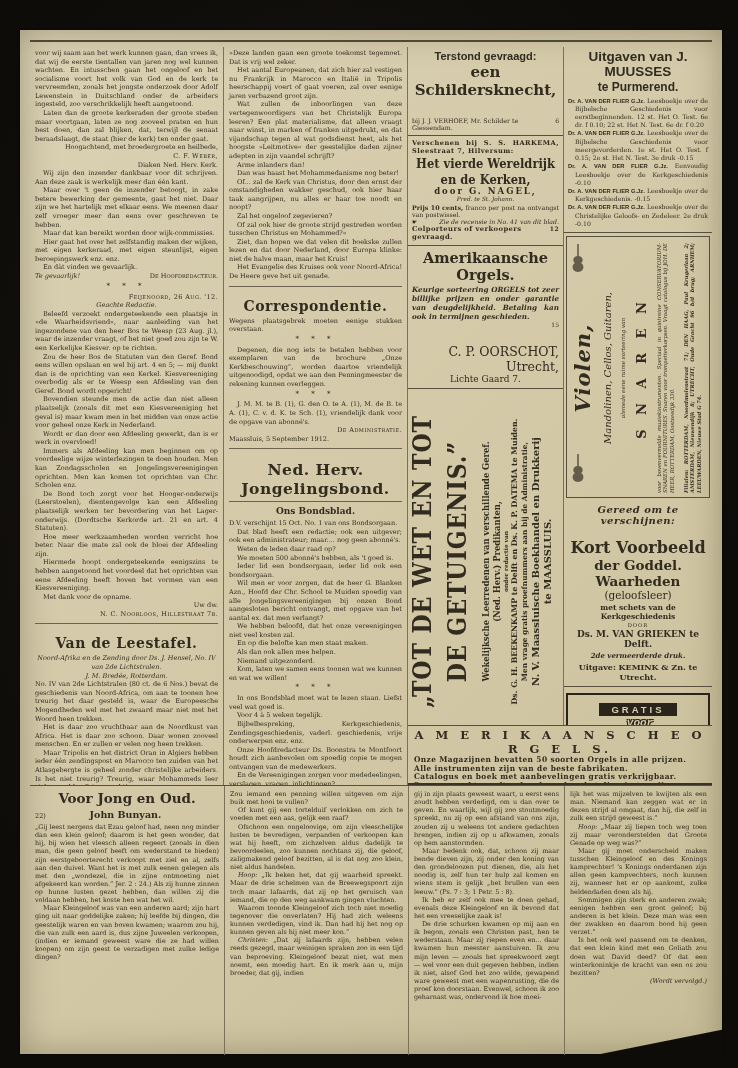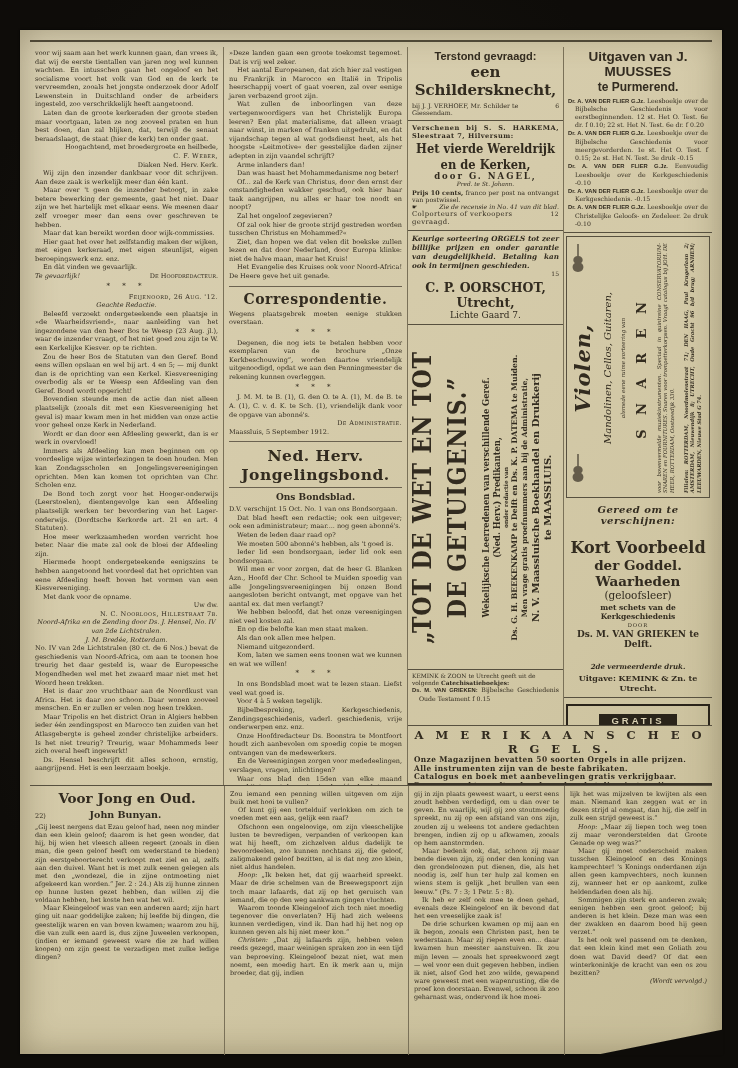--- a/index.html
+++ b/index.html
@@ -33,56 +33,56 @@
   .sc { font-variant:small-caps; letter-spacing:.4px; }
   .ast { text-align:center; letter-spacing:5px; text-indent:0; line-height:1.7; font-size:7px; }
   .sigline { display:flex; justify-content:space-between; text-indent:0; font-variant:small-caps; }
   .sigline b { font-weight:normal; font-style:italic; font-variant:normal; }
   .p b { font-style:italic; font-weight:normal; }
   .entry { text-indent:-7px; padding-left:7px; text-align:justify; font-size:6.2px; line-height:1.3; }
   .entry b { font-style:normal; font-weight:bold; font-family:"Liberation Sans",sans-serif; font-size:5.8px; }
 
   
   .head { font-size:14px; font-weight:bold; text-align:center; letter-spacing:.5px;
-    border-top:1px solid #6b6250; margin:5px 0 3px; padding-top:4px; }
+    border-top:1px solid #6b6250; margin:5px 0 3px; padding-top:11px; }
   .head.big { font-size:15.5px; border-bottom:1px solid #6b6250; padding-bottom:3px; margin-bottom:4px; }
   .subhead { font-size:9px; font-weight:bold; text-align:center; margin:2px 0 3px; }
 
   
   .bottomrow { display:grid; grid-template-columns:194px 184px 156px 148px; height:270px;
     border-top:1px solid #57503f; overflow:hidden; }
   .bcol { padding:4px 5px 0; overflow:hidden; }
   .bcol + .bcol { border-left:1px solid #7a7158; }
   .feat-head { font-size:13.5px; font-weight:bold; text-align:center; margin-bottom:3px; }
   .feat-sub { display:flex; align-items:baseline; margin-bottom:3px; }
   .feat-no { font-size:6.5px; }
   .feat-title { flex:1; text-align:center; font-weight:bold; font-size:9.5px; margin-right:14px; }
 
   
   .ad { border-bottom:1px solid #57503f; padding:3px 4px 4px; overflow:hidden; }
   .numline { display:flex; justify-content:space-between; font-size:6.3px; text-indent:0; }
   .numline .no { font-size:6px; }
 
   .ad-s1 { font-family:"Liberation Sans",sans-serif; font-weight:bold; font-size:11px; text-align:center; }
-  .ad-s2 { font-weight:bold; font-size:15px; text-align:center; margin:1px 0 3px; }
+  .ad-s2 { font-weight:bold; font-size:15px; text-align:center; margin:1px 0 18px; }
 
   .ad-w-int { font-size:6.6px; text-align:justify; }
   .ad-w-int b { font-weight:bold; letter-spacing:.5px; }
   .ad-w-title { font-weight:bold; font-size:11.5px; text-align:center; margin:2px 0 1px; transform:scaleY(1.15); }
   .ad-w-door { font-weight:bold; font-size:8.5px; letter-spacing:2px; text-align:center; }
   .ad-w-pred { font-size:5.8px; font-style:italic; text-align:center; margin-bottom:2px; }
   .ad-w-prijs { font-size:6.3px; text-align:justify; }
   .ad-w-prijs b { font-weight:bold; }
   .ad-w-rec { font-size:6.2px; font-style:italic; text-align:right; }
   .hand { font-family:"DejaVu Sans",sans-serif; font-style:normal; float:left; }
-  .ad-w-colp { font-weight:normal; font-size:6.8px; letter-spacing:.4px; }
+  .ad-w-colp { font-weight:bold; font-size:6.8px; letter-spacing:.4px; }
 
   .ad-o-title { font-weight:bold; font-size:14.5px; text-align:center; margin-bottom:2px; }
   .ad-o-body { font-size:7.2px; font-style:italic; font-weight:bold; text-align:justify; line-height:1.25; }
-  .ad-o-name { font-weight:bold; font-size:12.5px; text-align:center; margin-top:3px; }
+  .ad-o-name { font-weight:normal; font-size:12.5px; text-align:right; margin-top:16px; }
   .ad-o-addr { font-size:9px; text-align:center; }
 
   .vert-ad { position:relative; height:345px; overflow:hidden; border-bottom:1px solid #57503f; }
   .vert-ad .rot { position:absolute; left:1px; top:345px; width:345px; height:146px;
     transform:rotate(-90deg); transform-origin:0 0;
     display:flex; flex-direction:column; justify-content:space-between; align-items:center;
     text-align:center; padding:2px 0; }
   .g-t { font-weight:bold; font-size:22px; letter-spacing:1px; white-space:nowrap; line-height:1.05; transform:scaleY(1.15); }
   .g1 { font-weight:bold; font-size:8.4px; white-space:nowrap; }
   .g2 { font-weight:bold; font-size:5.8px; }
@@ -109,21 +109,21 @@
   .vfig { position:absolute; opacity:.8; }
 
   .ad-kv { text-align:center; }
   .kv-pre { font-size:10px; font-style:italic; font-weight:bold; letter-spacing:.5px; }
   .kv-t1 { font-size:16px; font-weight:bold; margin-top:12px; }
   .kv-t2 { font-size:13.5px; font-weight:bold; }
   .kv-t3 { font-size:10.5px; }
   .kv-sub { font-size:7.5px; font-weight:bold; margin-top:2px; }
   .kv-door { font-size:5.2px; letter-spacing:1px; margin-top:1px; }
   .kv-auth { font-size:9px; font-weight:bold; margin-top:1px; }
-  .kv-druk { font-size:7px; font-weight:bold; font-style:italic; margin-top:13px; }
+  .kv-druk { font-size:7px; font-weight:bold; font-style:italic; margin-top:2px; }
   .kv-uit { font-size:8px; font-weight:bold; margin-top:2px; }
 
   .tuin { border:2px solid #2a241a; margin:6px 2px 0; padding:3px 12px; text-align:center; }
   .t-gratis { display:inline-block; background:#2a241a; color:#d9d0b2; font-family:"Liberation Sans",sans-serif;
     font-weight:bold; font-size:9.5px; letter-spacing:3px; padding:1px 12px; }
   .t-voor { font-size:11px; font-weight:bold; font-style:italic; line-height:1; text-align:center; margin:1px 0 0 4px;
     color:#d5cbaa; text-shadow:-1px -1px 0 #2a241a,1px -1px 0 #2a241a,-1px 1px 0 #2a241a,1px 1px 0 #2a241a;font-family:Liberation Mono, monospace; }
   .t-tuin { font-family:"Liberation Sans",sans-serif; font-size:25px; font-weight:bold; line-height:1;
     color:#d5cbaa; text-shadow:-1px -1px 0 #2a241a,1px -1px 0 #2a241a,-1px 1px 0 #2a241a,1px 1px 0 #2a241a,0 2px 0 #2a241a; }
 
@@ -162,20 +162,21 @@
           <p class="p">Bovendien steunde men de actie dan niet alleen plaatselijk (zooals dit met een Kiesvereeniging het geval is) maar kwam men in het midden van onze actie voor geheel onze Kerk in Nederland.</p>
           <p class="p">Wordt er dan door een Afdeeling gewerkt, dan is er werk in overvloed!</p>
           <p class="p">Immers als Afdeeling kan men beginnen om op voordeelige wijze winterlezingen te doen houden. Men kan Zondagsscholen en Jongelingsvereenigingen oprichten. Men kan komen tot oprichten van Chr. Scholen enz.</p>
           <p class="p">De Bond toch zorgt voor het Hooger-onderwijs (Leerstoelen), dientengevolge kan een Afdeeling plaatselijk werken ter bevordering van het Lager-onderwijs. (Dordtsche Kerkorde art. 21 en art. 4 Statuten).</p>
           <p class="p">Hoe meer werkzaamheden worden verricht hoe beter. Naar die mate zal ook de bloei der Afdeeling zijn.</p>
           <p class="p">Hiermede hoopt ondergeteekende eenigszins te hebben aangetoond het voordeel dat het oprichten van eene Afdeeling heeft boven het vormen van een Kiesvereeniging.</p>
           <p class="p">Met dank voor de opname.</p>
           <p class="p right">Uw dw.</p>
           <p class="p right sc">N. C. Noorloos, Hillestraat 7b.</p>
         </div>
+      <h2 class="head">Van de Leestafel.</h2>
       <div>
           <p class="p center it">Noord-Afrika en de Zending door Ds. J. Hensel, No. IV van 2de Lichtstralen.</p>
           <p class="p center it">J. M. Bredée, Rotterdam.</p>
         </div>
       <div>
           <p class="p noind">No. IV van 2de Lichtstralen (80 ct. de 6 Nos.) bevat de geschiedenis van Noord-Africa, om aan te toonen hoe treurig het daar gesteld is, waar de Europeesche Mogendheden wel met het zwaard maar niet met het Woord heen trekken.</p>
           <p class="p">Het is daar zoo vruchtbaar aan de Noordkust van Africa. Het is daar zoo schoon. Daar wonen zooveel menschen. En er zullen er velen nog heen trekken.</p>
           <p class="p">Maar Tripolis en het district Oran in Algiers hebben ieder één zendingspost en Marocco ten zuiden van het Atlasgebergte is geheel zonder christelijke arbeiders. Is het niet treurig? Treurig, waar Mohammeds leer zich overal heeft ingewerkt!</p>
           <p class="p">Ds. Hensel beschrijft dit alles schoon, ernstig, aangrijpend. Het is een leerzaam boekje.</p>
         </div>
@@ -248,20 +249,21 @@
             <div class="ad-w-pred">Pred. te St. Johann.</div>
             <div class="ad-w-prijs"><b>Prijs 10 cents,</b><span> franco per post na ontvangst van postwissel.</span></div>
             <div class="ad-w-rec"><span class="hand">☛</span><span>Zie de recensie in No. 41 van dit blad.</span></div>
             <div class="numline ad-w-colp">
                 <span>Colporteurs of verkoopers gevraagd.</span>
                 <span class="no">12</span>
               </div>
           </div>
 
           <div class="ad">
+            <div class="ad-o-title">Amerikaansche Orgels.</div>
             <div class="ad-o-body">Keurige sorteering ORGELS tot zeer billijke prijzen en onder garantie van deugdelijkheid. Betaling kan ook in termijnen geschieden.</div>
             <div class="numline">
                 <span></span>
                 <span class="no">15</span>
               </div>
             <div class="ad-o-name">C. P. OORSCHOT, Utrecht,</div>
             <div class="ad-o-addr">Lichte Gaard 7.</div>
           </div>
 
           <div class="vert-ad">

